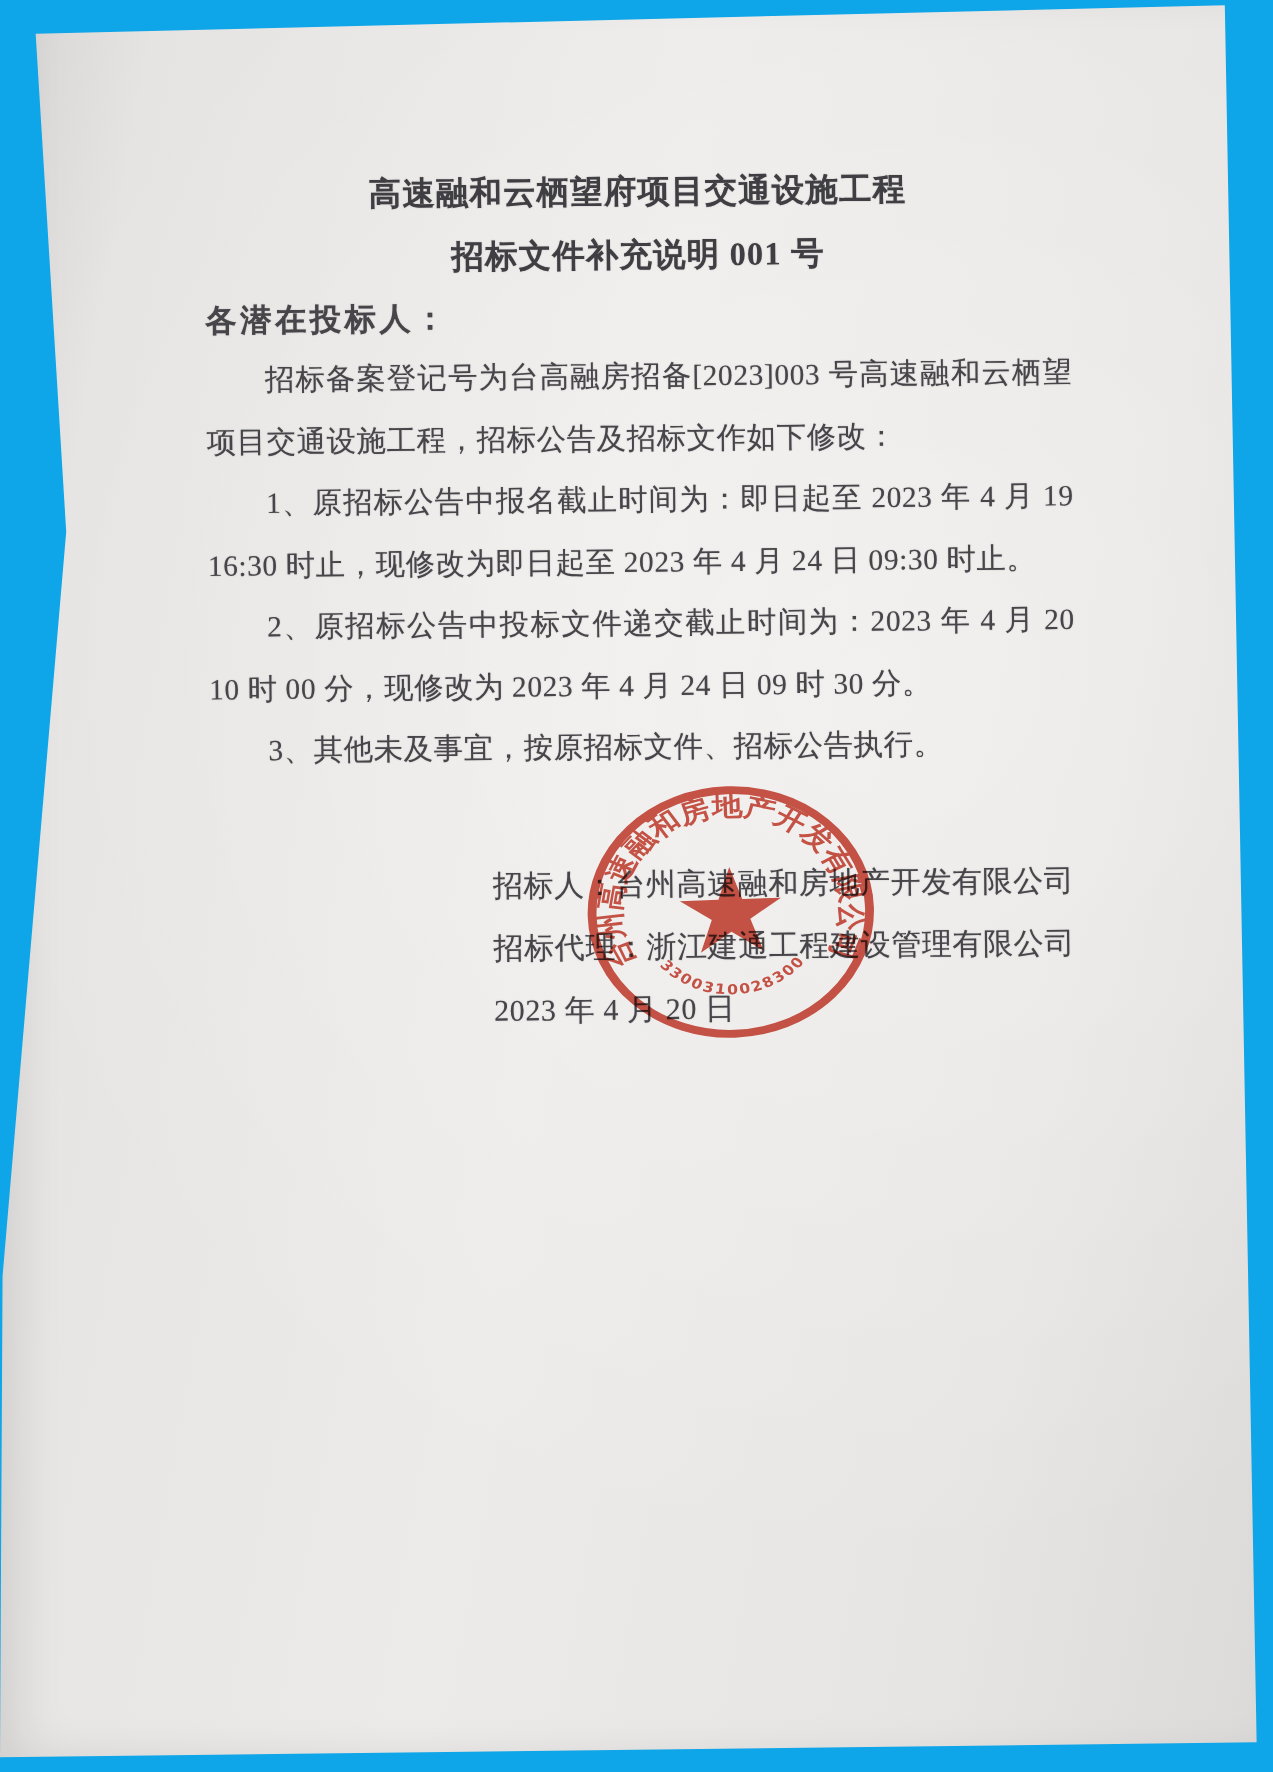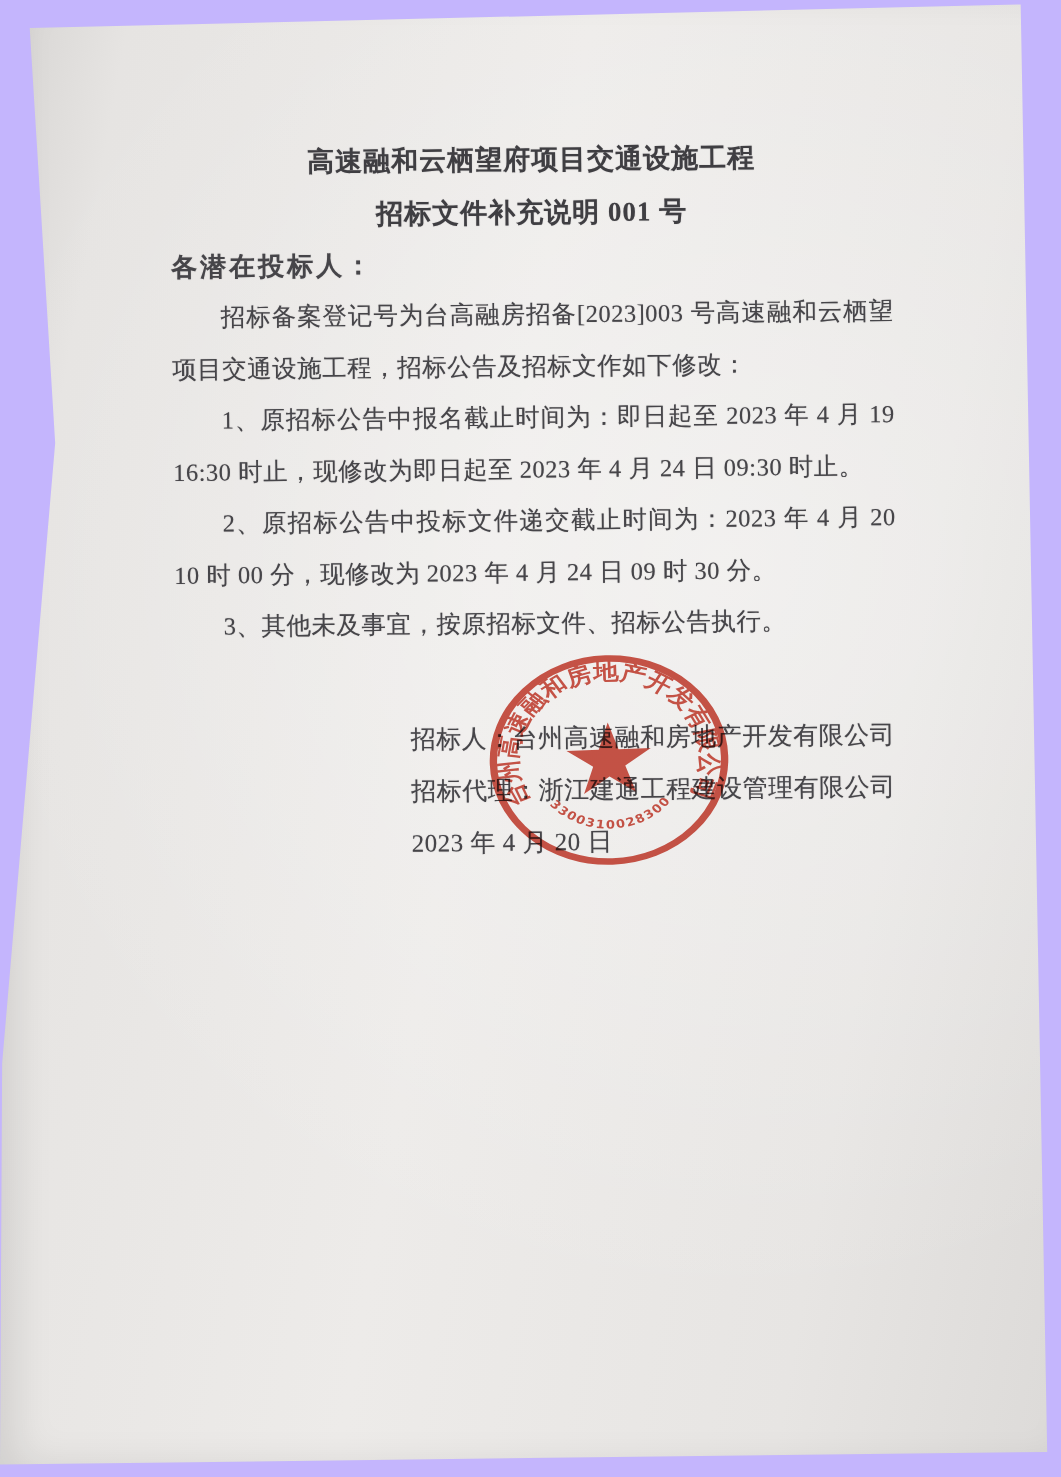--- a/index.html
+++ b/index.html
@@ -8,21 +8,21 @@
     width: 1061px;
     height: 1477px;
     overflow: hidden;
     background: #070606;
     font-family: "Liberation Serif", "DejaVu Serif", serif;
   }
   .stage {
     position: relative;
     width: 1061px;
     height: 1477px;
-    background: #c4b5fd;
+    background: #0ea5e9;
   }
   
   .paper {
     position: absolute;
     inset: 0;
     clip-path: polygon(2.8% 1.9%, 96.2% 0.3%, 98.7% 98.3%, 0% 99.15%, 0.2% 72%, 5.2% 30%);
     background:
       radial-gradient(120% 85% at 68% 38%, rgba(255,255,255,0.38), rgba(255,255,255,0) 60%),
       linear-gradient(100deg, #d6d4d2 0%, #e6e4e2 10%, #edebe9 45%, #e7e5e3 78%, #dcdad8 100%);
     box-shadow: inset 14px -10px 40px rgba(0,0,0,0.10);

